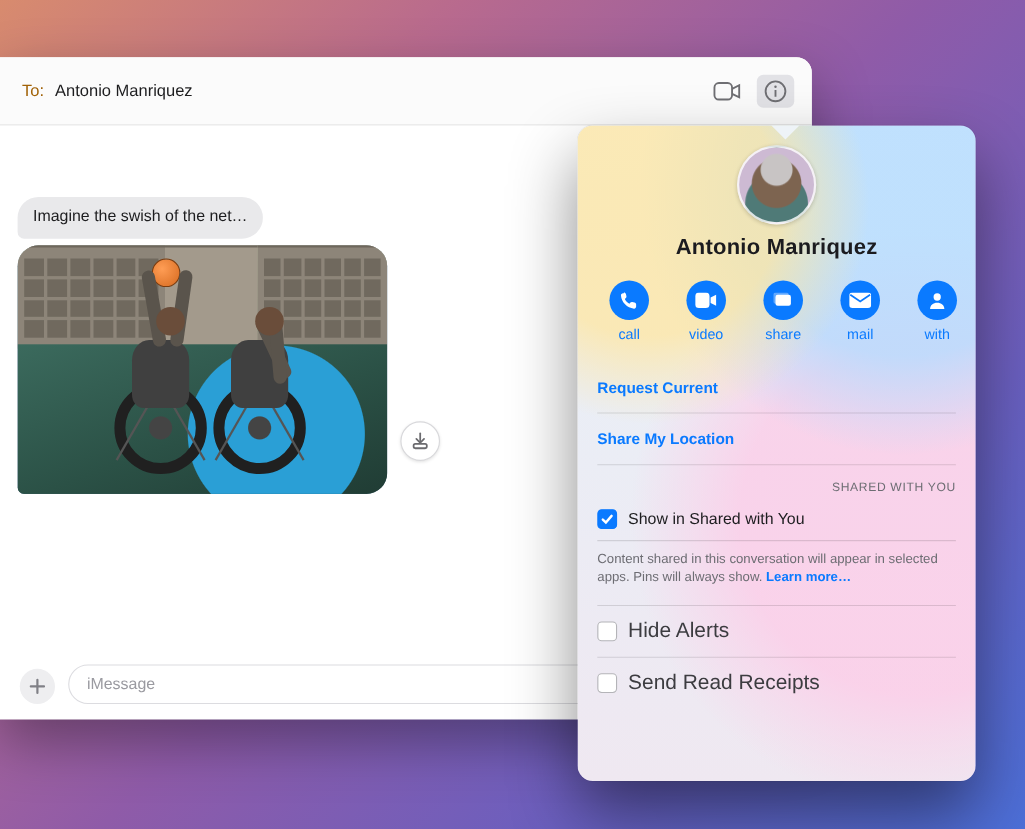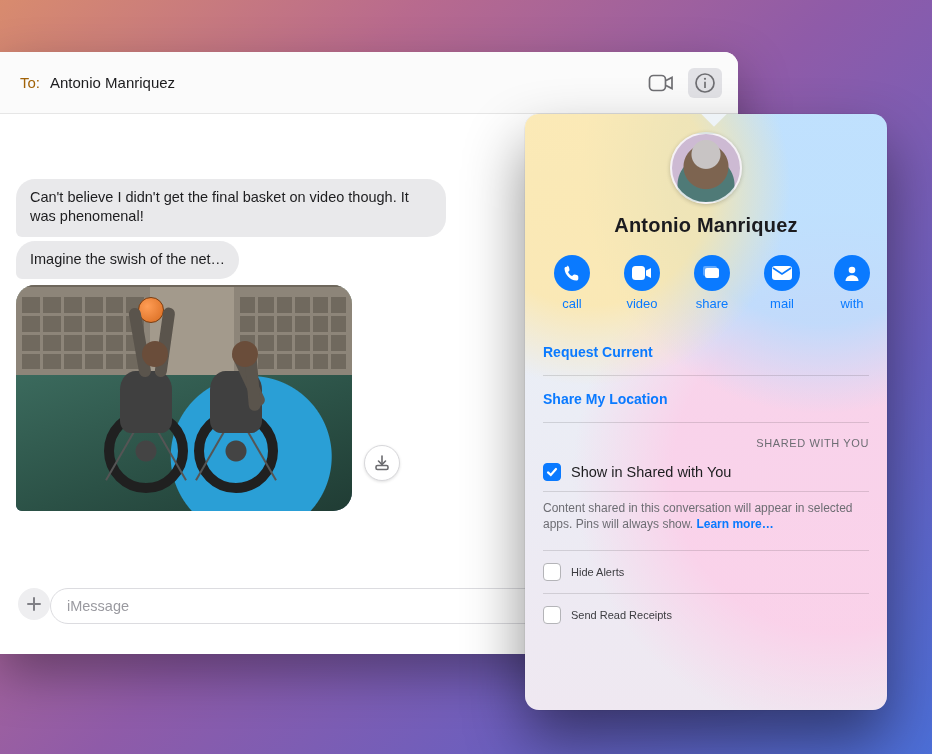--- a/index.html
+++ b/index.html
@@ -178,21 +178,21 @@
     cursor:pointer;
     box-shadow:0 1px 3px rgba(0,0,0,.12);
     color:#6b6b6f;
     position: relative;
     top: -30px;
   }
 
   
   .compose {
     height: 66px;
-    display:flex; align-items:flex-start; 
+    display:flex; align-items:flex-end; gap:12px;
     padding: 0 18px 14px 18px;
   }
   .add-btn {
     width:32px; height:32px; border-radius:50%;
     background:#eeeef0; color:#808086;
     display:flex; align-items:center; justify-content:center;
     font-size:22px; cursor:pointer;
   }
   .compose-input {
     flex:1; height:36px; border-radius:18px;
@@ -293,21 +293,21 @@
   .fineprint {
     font-size:12px; color:#6d6d73;
     padding:8px 0 18px 0;
     line-height:1.35;
   }
   .fineprint a { color:#0a7aff; text-decoration:none; cursor:pointer;font-weight:bold;}
 
   .plain-check-row {
     display:flex; align-items:center; gap:10px;
     padding:12px 0;
-    font-size:11px; color:#3c3c40;
+    font-size:19px; color:#3c3c40;
     border-top:1px solid rgba(0,0,0,.12);
   }
 
 </style>
 </head>
 <body>
 
 <div class="window">
 
   <div class="titlebar">
@@ -328,23 +328,20 @@
       </svg>
     </span>
   </div>
 
   <div class="transcript">
 
     <div class="row sent">
       <div class="bubble sent">Thank you!</div>
     </div>
 
-    <div class="row recv">
-      <div class="bubble recv">Can't believe I didn't get the final basket on video though. It was phenomenal!</div>
-    </div>
 
     <div class="row recv">
       <div class="bubble recv recv-tail">Imagine the swish of the net…</div>
     </div>
 
     <div class="attachment-row">
       <div class="attachment">
         <div class="court-sky">
           <div class="building b1">
               <div class="window-grid">

